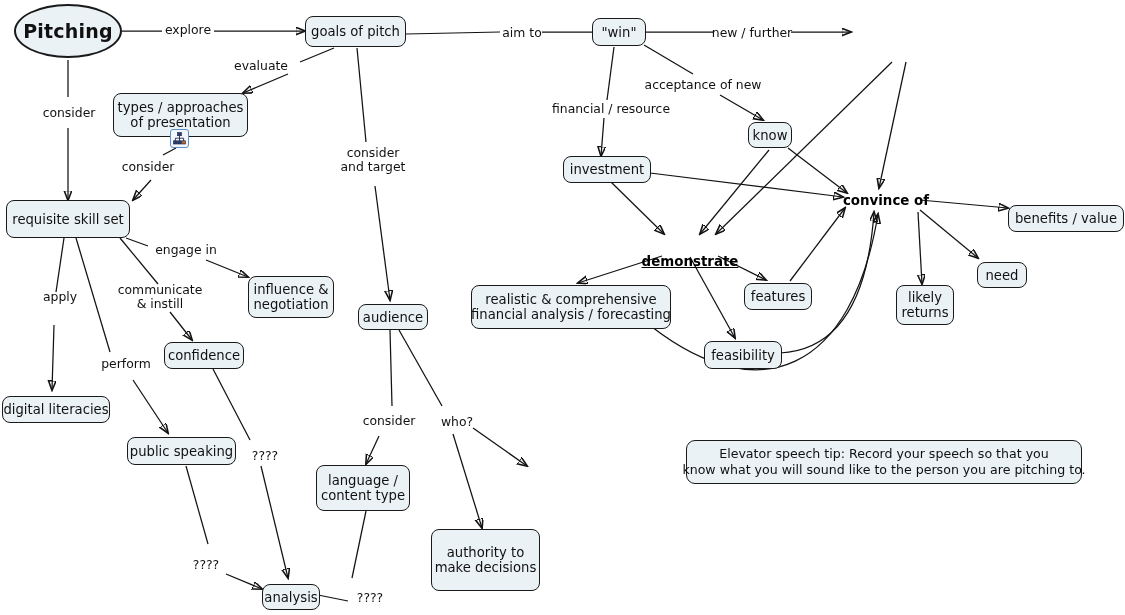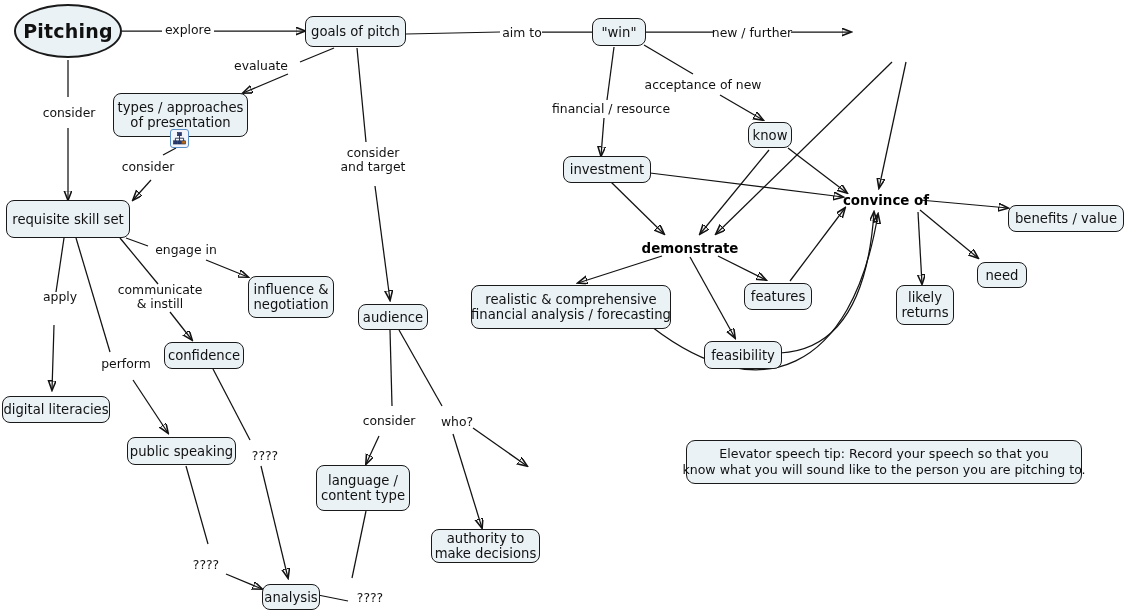--- a/index.html
+++ b/index.html
@@ -207,32 +207,32 @@
 
   <div class="node" style="left:127px;top:437px;width:109px;height:28px;">public speaking</div>
 
   <div class="node" style="left:262px;top:584px;width:58px;height:26px;">analysis</div>
 
   <div class="node" style="left:358px;top:304px;width:70px;height:26px;">audience</div>
 
   <div class="node" style="left:316px;top:465px;width:94px;height:46px;">language /
 content type</div>
 
-  <div class="node" style="left:431px;top:529px;width:109px;height:34px;">authority to
+  <div class="node" style="left:431px;top:529px;width:109px;height:62px;">authority to
 make decisions</div>
 
 
   <div class="node" style="left:592px;top:18px;width:54px;height:28px;">"win"</div>
 
 
   <div class="node" style="left:748px;top:122px;width:44px;height:26px;">know</div>
 
   <div class="node" style="left:563px;top:156px;width:88px;height:27px;">investment</div>
 
-  <div class="bare" style="left:634px;top:239px;width:112px;height:18px;">demonstrate</div>
+  <div class="bare" style="left:634px;top:252px;width:112px;height:18px;text-decoration:underline;">demonstrate</div>
 
   <div class="bare" style="left:840px;top:191px;width:92px;height:18px;">convince of</div>
 
   <div class="node" style="left:471px;top:285px;width:200px;height:44px;">realistic &amp; comprehensive
 financial analysis / forecasting</div>
 
   <div class="node" style="left:744px;top:283px;width:68px;height:27px;">features</div>
 
   <div class="node" style="left:704px;top:341px;width:78px;height:28px;">feasibility</div>
 

